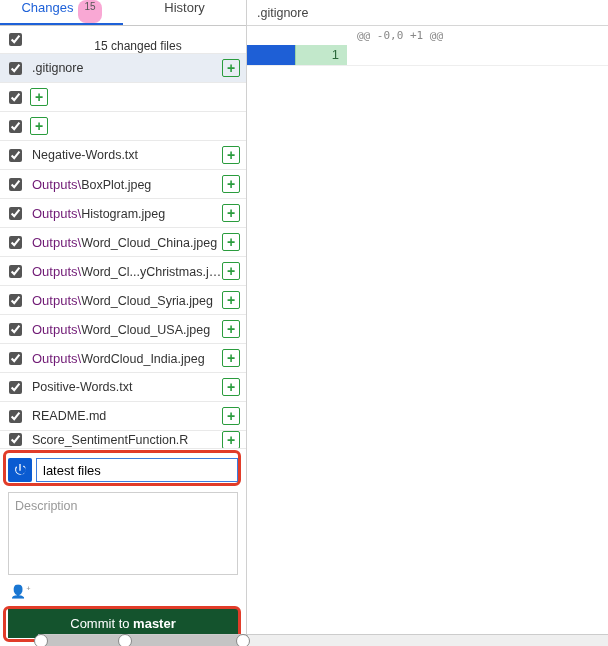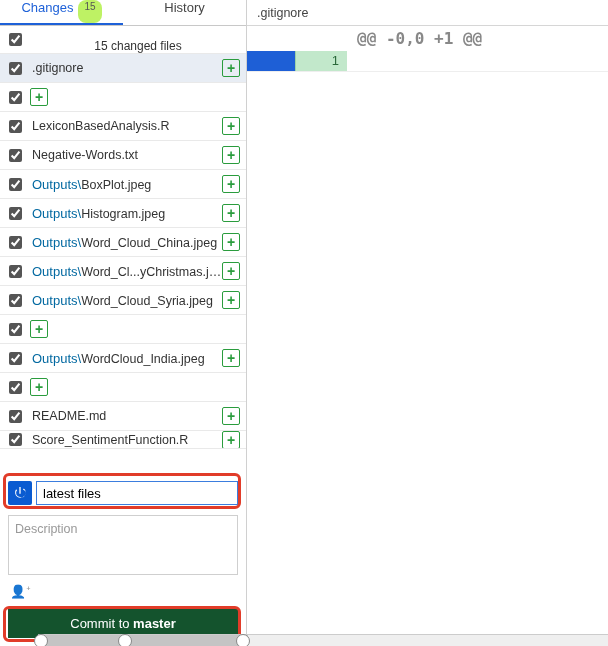--- a/index.html
+++ b/index.html
@@ -4,59 +4,59 @@
 <style>
   * { box-sizing: border-box; margin: 0; padding: 0; font-family: -apple-system, BlinkMacSystemFont, "Segoe UI", Arial, sans-serif; font-size: 13px; }
   body { background: #fff; width: 608px; height: 646px; overflow: hidden; display: flex; }
   .left-panel { width: 247px; height: 100%; border-right: 1px solid #d0d0d0; display: flex; flex-direction: column; background: #fff; }
   .right-panel { flex: 1; background: #fff; position: relative; }
   
   
   .tabs { display: flex; height: 26px; border-bottom: 1px solid #c8c8c8; }
   .tab { flex: 1; display: flex; justify-content: center; gap: 5px; font-size: 12px; color: #444; cursor: pointer; }
   .tab.active { border-bottom: 2px solid #1e61d8; color: #1e61d8; font-weight: 500; }
-  .badge { background: #bef264; color: #555; border-radius: 8px; padding: 0 6px; font-size: 10px; line-height: 14px; }
+  .badge { background: #f9a8d4; color: #555; border-radius: 8px; padding: 0 6px; font-size: 10px; line-height: 14px; }
   
   
   .changes-header { display:flex; align-items:center; height:28px; border-bottom:1px solid #e9e9e9; }
   .check-cell { width:30px; display:flex; align-items:center; justify-content:center; }
   .changes-header .title { flex:1; text-align:center; font-size:12px; color:#333;margin-top:12px; }
   
   
   .files { flex: none; overflow-y:hidden; }
   .file-row { display:flex; align-items:center; height:29px; border-bottom:1px solid #e9e9e9; }
   .file-row.selected { background:#e8edf4; }
   .file-name { flex:1; padding-left:2px; font-size:12.5px; color:#333; white-space:nowrap; overflow:hidden; text-overflow:ellipsis; }
-  .file-name .dir { color:#0369a1; }
+  .file-name .dir { color:#701a75; }
   .status-plus { width:18px; height:18px; margin-right:6px; border:1.6px solid #2a9c3d; color:#2a9c3d; display:flex; align-items:center; justify-content:center; font-weight:bold; font-size:14px; line-height:1; border-radius:2px; }
   .cut-row { height:18px; overflow:hidden; }
   
   input[type=checkbox]{ width:13px; height:13px; accent-color:#555; }
 
   
   .commit-area { position: relative; padding: 4px 4px 0 4px; }
   .highlight-box { position:absolute; border:3px solid #e13c29; border-radius:6px; pointer-events:none; }
   .hl1 { left:3px; top:0px; width:238px; height:36px; }
   .hl2 { left:3px; bottom:4px; width:238px; height:36px; }
   .commit-summary-wrap { display:flex; align-items:center; gap:4px; padding:4px; }
   .avatar { width:24px; height:24px; background:#0a5bd1; display:flex; align-items:center; justify-content:center; border-radius:2px; }
   .avatar svg { width:16px; height:16px; fill:#fff;}
   .summary-input { flex:1; height:24px; border:1px solid #3b7dde; outline:none; padding:8px 6px; font-size:13px; }
-  .desc-input { width: calc(100% - 8px); margin:6px 4px 2px 4px; height:60px; border:1px solid #cfcfcf; resize:none; padding:6px; font-size:12.5px; color:#333; }
+  .desc-input { width: calc(100% - 8px); margin:6px 4px 2px 4px; height:83px; border:1px solid #cfcfcf; resize:none; padding:6px; font-size:12.5px; color:#333; }
   .desc-input::placeholder { color:#999; }
   .coauthor { padding:2px 6px 6px 6px; color:#999; font-size:12px; }
   .commit-btn { margin:2px 4px 8px 4px; width: calc(100% - 8px); height:30px; background:#14532d; color:#fff; border:none; font-size:13px; cursor:pointer; }
   .commit-btn b { font-weight:600; }
   
   .circle { position:absolute; width:14px; height:14px; background:#fff; border:1.5px solid #888; border-radius:50%; z-index:5; }
   
   
   .diff-filebar { height:26px; border-bottom:1px solid #d6d6d6; display:flex; align-items:center; padding:0 10px; font-size:12.5px; color:#444; }
   .diff-hunk { background:#fff; border-bottom:1px solid #eee; }
-  .hunk-header { background:#fff; color:#888; font-family: Consolas, monospace; font-size:16px; padding:3px 4px 3px 110px;font-weight:bold; }
+  .hunk-header { background:#fff; color:#888; font-family: Consolas, monospace; font-size:11px; padding:3px 4px 3px 110px; }
   .hunk-line { display:flex; font-family: Consolas, monospace; font-size:12px; height:20px; }
   .gut-a { width:48px; background:#1e5fd6; }
   .gut-b { width:52px; background:#c2e8cb; color:#2a683a; text-align:right; padding-right:8px; line-height:20px; border-left:1px solid #9dd3a8;}
   .line-txt { flex:1; background:#e5f6e6; color:#333; line-height:20px; padding-left:10px; }
   
   
   .hscroll { position:absolute; left:38px; bottom:0; right:0; height:12px; background:#efefef; border-top:1px solid #ccc; }
   .hscroll .thumb { position:absolute; left:0; top:0; width:210px; height:100%; background:#c4c4c4; }
 </style>
 </head>
@@ -92,21 +92,20 @@
       <div class="file-row">
         <div class="check-cell">
           <input type="checkbox" checked="" style="">
         </div>
         <div class="status-plus">+</div>
       </div>
       <div class="file-row">
         <div class="check-cell">
           <input type="checkbox" checked="" style="">
         </div>
-        <div class="file-name">LexiconBasedAnalysis.R</div>
         <div class="status-plus">+</div>
       </div>
       <div class="file-row">
         <div class="check-cell">
           <input type="checkbox" checked="" style="">
         </div>
         <div class="file-name">Negative-Words.txt</div>
         <div class="status-plus">+</div>
       </div>
       <div class="file-row">
@@ -141,33 +140,35 @@
         <div class="check-cell">
           <input type="checkbox" checked="" style="">
         </div>
         <div class="file-name"><span class="dir">Outputs\</span>Word_Cloud_Syria.jpeg</div>
         <div class="status-plus">+</div>
       </div>
       <div class="file-row">
         <div class="check-cell">
           <input type="checkbox" checked="" style="">
         </div>
+        <div class="file-name"><span class="dir">Outputs\</span>Word_Cloud_USA.jpeg</div>
         <div class="status-plus">+</div>
       </div>
       <div class="file-row">
         <div class="check-cell">
           <input type="checkbox" checked="" style="">
         </div>
         <div class="file-name"><span class="dir">Outputs\</span>WordCloud_India.jpeg</div>
         <div class="status-plus">+</div>
       </div>
       <div class="file-row">
         <div class="check-cell">
           <input type="checkbox" checked="" style="">
         </div>
+        <div class="file-name">Positive-Words.txt</div>
         <div class="status-plus">+</div>
       </div>
       <div class="file-row">
         <div class="check-cell">
           <input type="checkbox" checked="" style="">
         </div>
         <div class="file-name">README.md</div>
         <div class="status-plus">+</div>
       </div>
       <div class="file-row cut-row">

